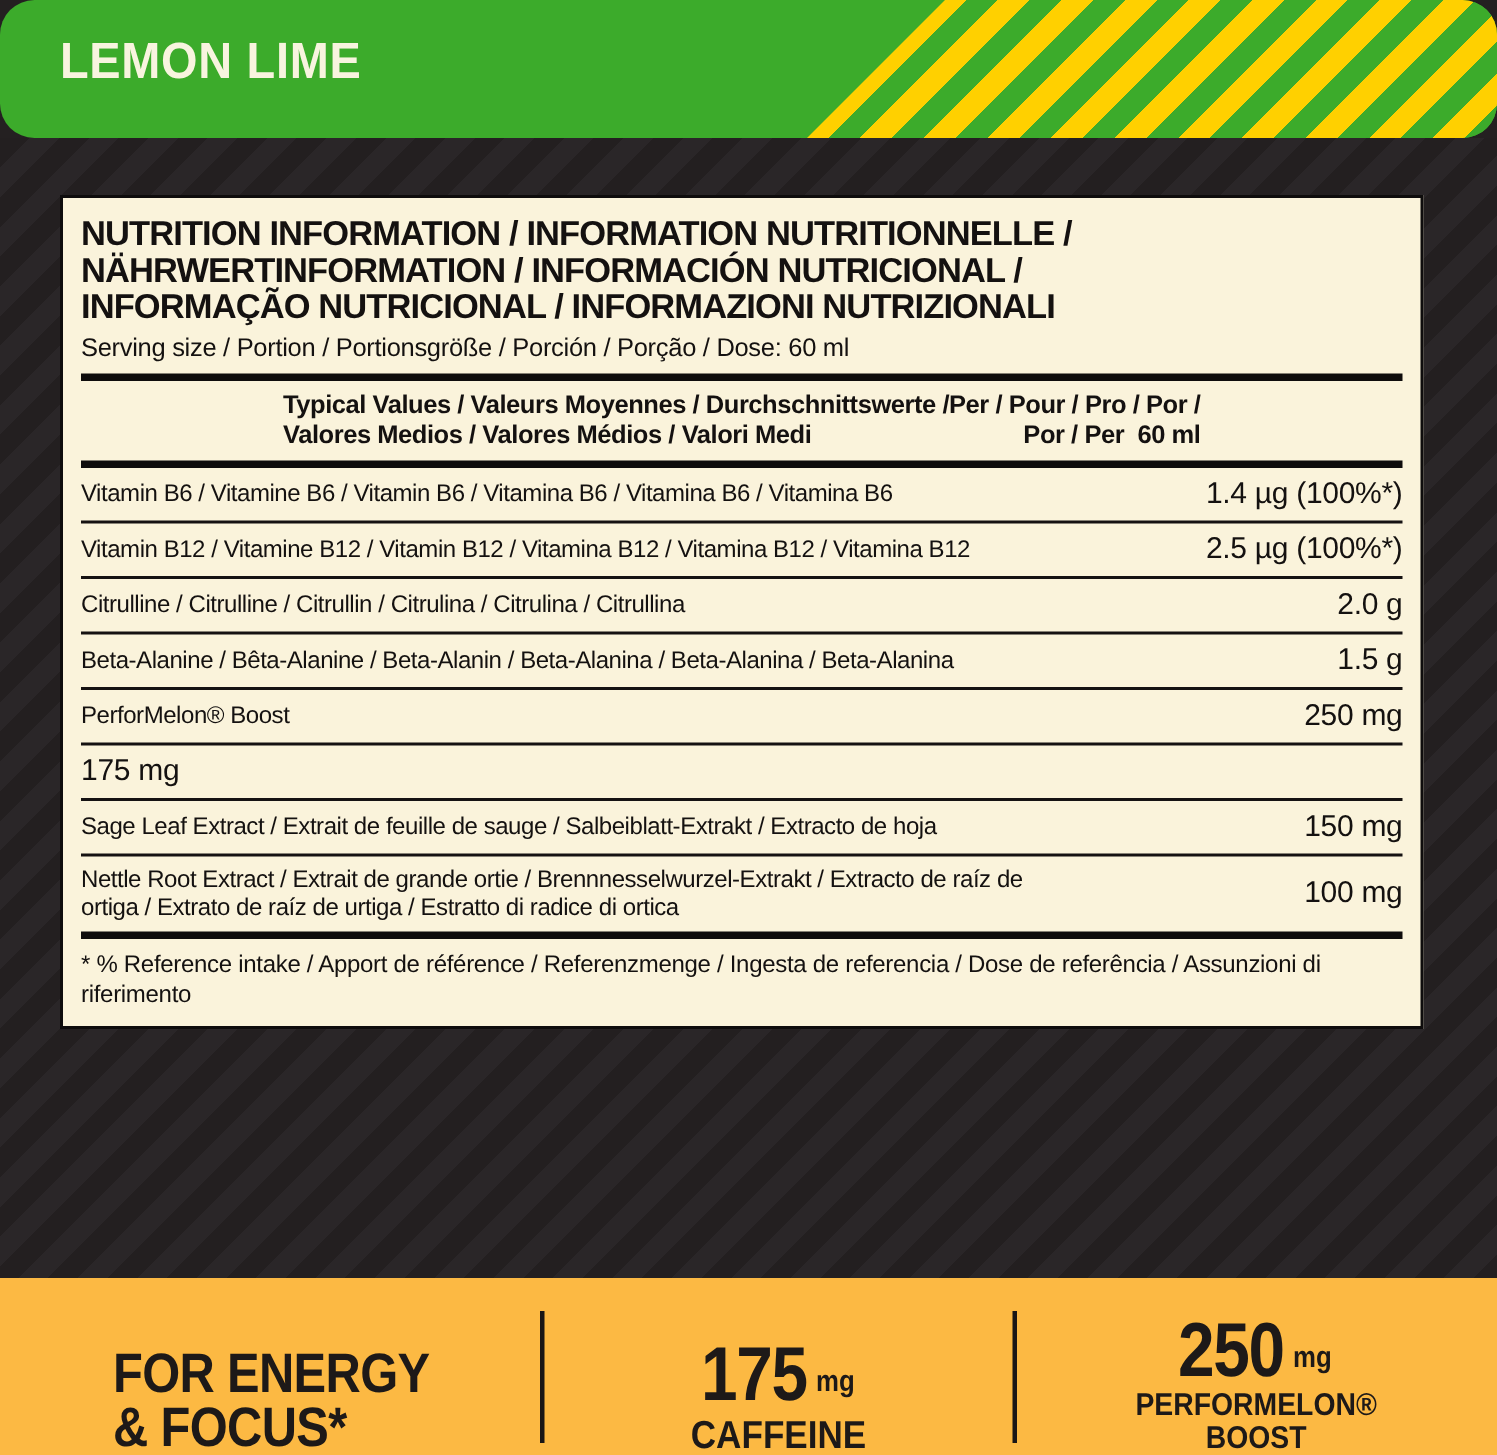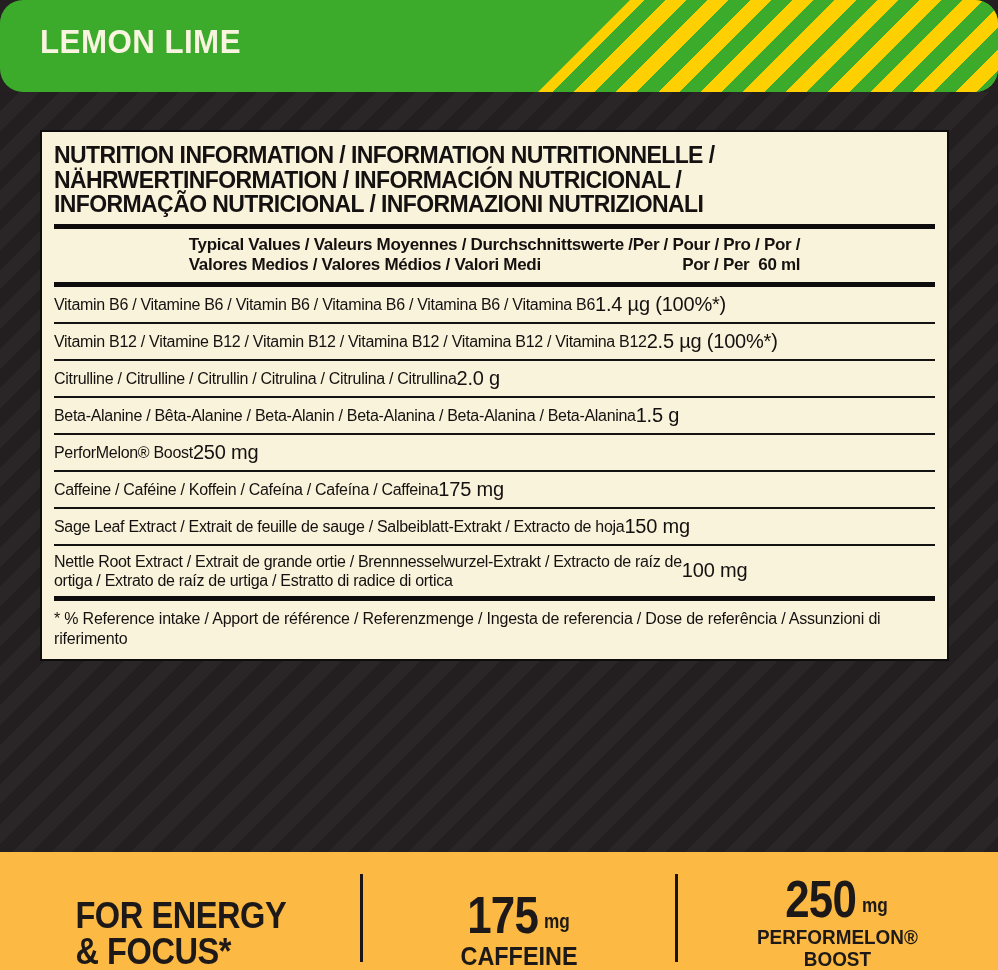--- a/index.html
+++ b/index.html
@@ -47,21 +47,21 @@
   .panel-title { font-size:23px; line-height:24.5px; font-weight:bold; letter-spacing:-0.6px; white-space:nowrap; }
   .serving-line { font-size:17px; line-height:20px; margin-top:5px; letter-spacing:-0.2px; }
   .bar { height:5px; background:#0E0C0C; }
   .bar-1 { margin-top:7px; }
   .hdr { display:flex; justify-content:center; align-items:flex-start; padding:6px 0 7px 0; }
   .hdr-left  { font-size:17px; line-height:20px; font-weight:bold; letter-spacing:-0.3px; }
   .hdr-right { font-size:17px; line-height:20px; font-weight:bold; text-align:right; letter-spacing:-0.3px; white-space:nowrap; }
 
   .rows { }
   .row {
-    display:flex; align-items:center;
+    display:flex; justify-content:space-between; align-items:center;
     border-bottom:2px solid #151212;
     padding:6px 0;
   }
   .row:last-child { border-bottom:none; }
   .row-name { font-size:16px; line-height:19px; letter-spacing:-0.3px; max-width:710px; }
   .row-name span { display:block; white-space:nowrap; }
   .row-value { font-size:20px; white-space:nowrap; text-align:right; letter-spacing:-0.2px; }
 
   .footnote { font-size:16px; line-height:20px; padding-top:8px; letter-spacing:-0.2px; }
   .footnote span { display:block; }
@@ -99,20 +99,21 @@
 
 <div class="dark-section">
   <div class="panel">
 
     <div class="panel-title">
       <div>NUTRITION INFORMATION / INFORMATION NUTRITIONNELLE /</div>
       <div>NÄHRWERTINFORMATION / INFORMACIÓN NUTRICIONAL /</div>
       <div>INFORMAÇÃO NUTRICIONAL / INFORMAZIONI NUTRIZIONALI</div>
     </div>
 
+    <div class="serving-line">Serving size / Portion / Portionsgröße / Porción / Porção / Dose: 60 ml</div>
 
     <div class="bar bar-1"></div>
 
     <div class="hdr">
       <div class="hdr-left">
         <div>Typical Values / Valeurs Moyennes / Durchschnittswerte /</div>
         <div>Valores Medios / Valores Médios / Valori Medi</div>
       </div>
       <div class="hdr-right">
         <div>Per / Pour / Pro / Por /</div>
@@ -158,24 +159,20 @@
 
       <div class="row">
         <div class="row-name">
           <span>PerforMelon® Boost</span>
             <span></span>
         </div>
         <div class="row-value">250 mg</div>
       </div>
 
       <div class="row">
-        <div class="row-name">
-          <span>Caffeine / Caféine / Koffein / Cafeína / Cafeína / Caffeina</span>
-            <span></span>
-        </div>
         <div class="row-value">175 mg</div>
       </div>
 
       <div class="row">
         <div class="row-name">
           <span>Sage Leaf Extract / Extrait de feuille de sauge / Salbeiblatt-Extrakt / Extracto de hoja</span>
         </div>
         <div class="row-value">150 mg</div>
       </div>
 

